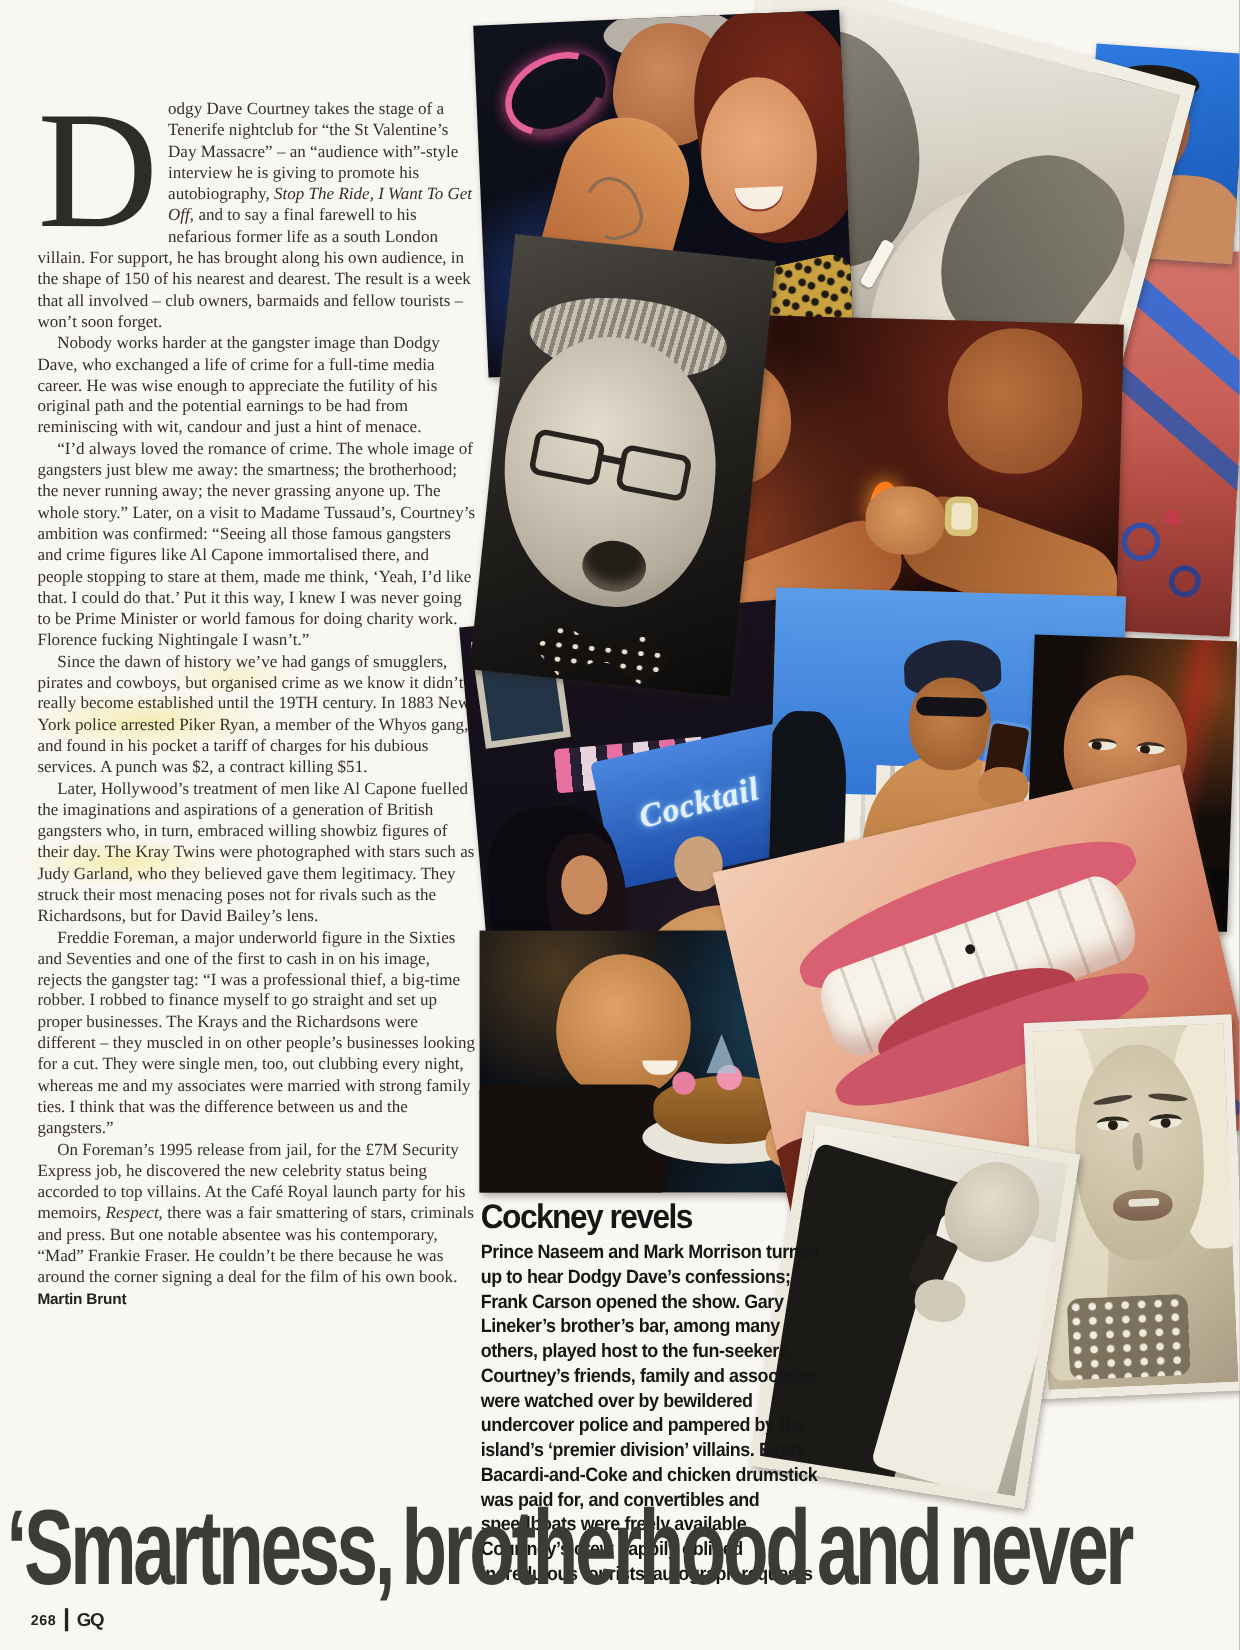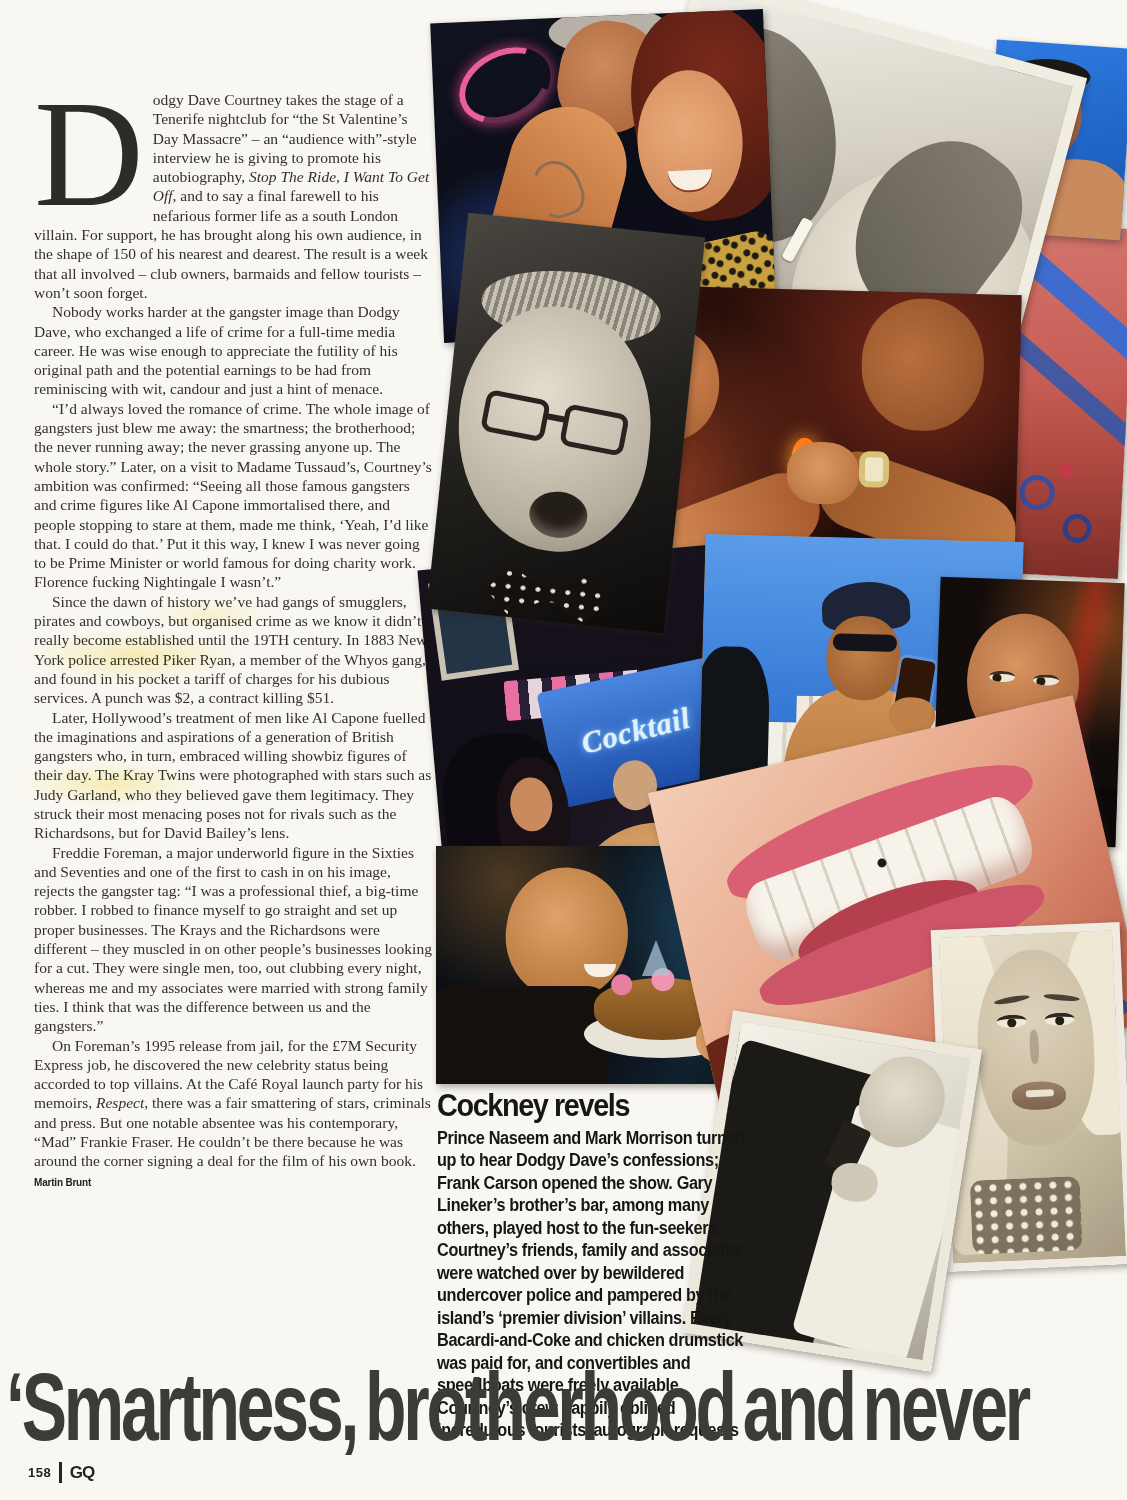--- a/index.html
+++ b/index.html
@@ -21,21 +21,21 @@
   }
   .para{margin:0;}
   .para:not(.first){text-indent:18px;}
   .dropcap{
     float:left;font-size:152px;line-height:.74;padding:8px 9px 0 0;
     color:#2e2c27;font-family:"Liberation Serif",serif;
   }
   .seg-italic{font-style:italic;}
   .seg-byline{
     font-family:"Liberation Sans",sans-serif;font-weight:bold;
-    font-size:10px;letter-spacing:-.2px;color:#222;
+    font-size:14px;letter-spacing:-.2px;color:#222;
   }
   .scan-blob{position:absolute;border-radius:50%;pointer-events:none;z-index:1;
     background:radial-gradient(ellipse at center,rgba(240,222,94,.42),rgba(240,222,94,0) 70%);}
   #blob1{left:24px;top:630px;width:220px;height:52px;}
   #blob2{left:20px;top:762px;width:180px;height:44px;}
   #blob3{left:150px;top:598px;width:120px;height:34px;opacity:.6;}
 
   
   .caption-block{
     position:absolute;left:437px;top:1090px;width:352px;z-index:8;
@@ -400,18 +400,18 @@
   </div>
 
   <div class="caption-block">
     <div class="caption-title">Cockney revels</div>
     <div class="caption-body">Prince Naseem and Mark Morrison turned up to hear Dodgy Dave’s confessions; Frank Carson opened the show. Gary Lineker’s brother’s bar, among many others, played host to the fun-seekers. Courtney’s friends, family and associates were watched over by bewildered undercover police and pampered by the island’s ‘premier division’ villains. Every Bacardi-and-Coke and chicken drumstick was paid for, and convertibles and speedboats were freely available. Courtney’s crew happily obliged incredulous tourists’ autograph requests</div>
   </div>
 
   <div class="headline">‘Smartness, brotherhood and never</div>
 
   <div class="footer">
-    <span class="pageno">158</span>
+    <span class="pageno">268</span>
     <span class="divider"></span>
     <span class="gq">GQ</span>
   </div>
 
 </div>
 
 </body></html>

